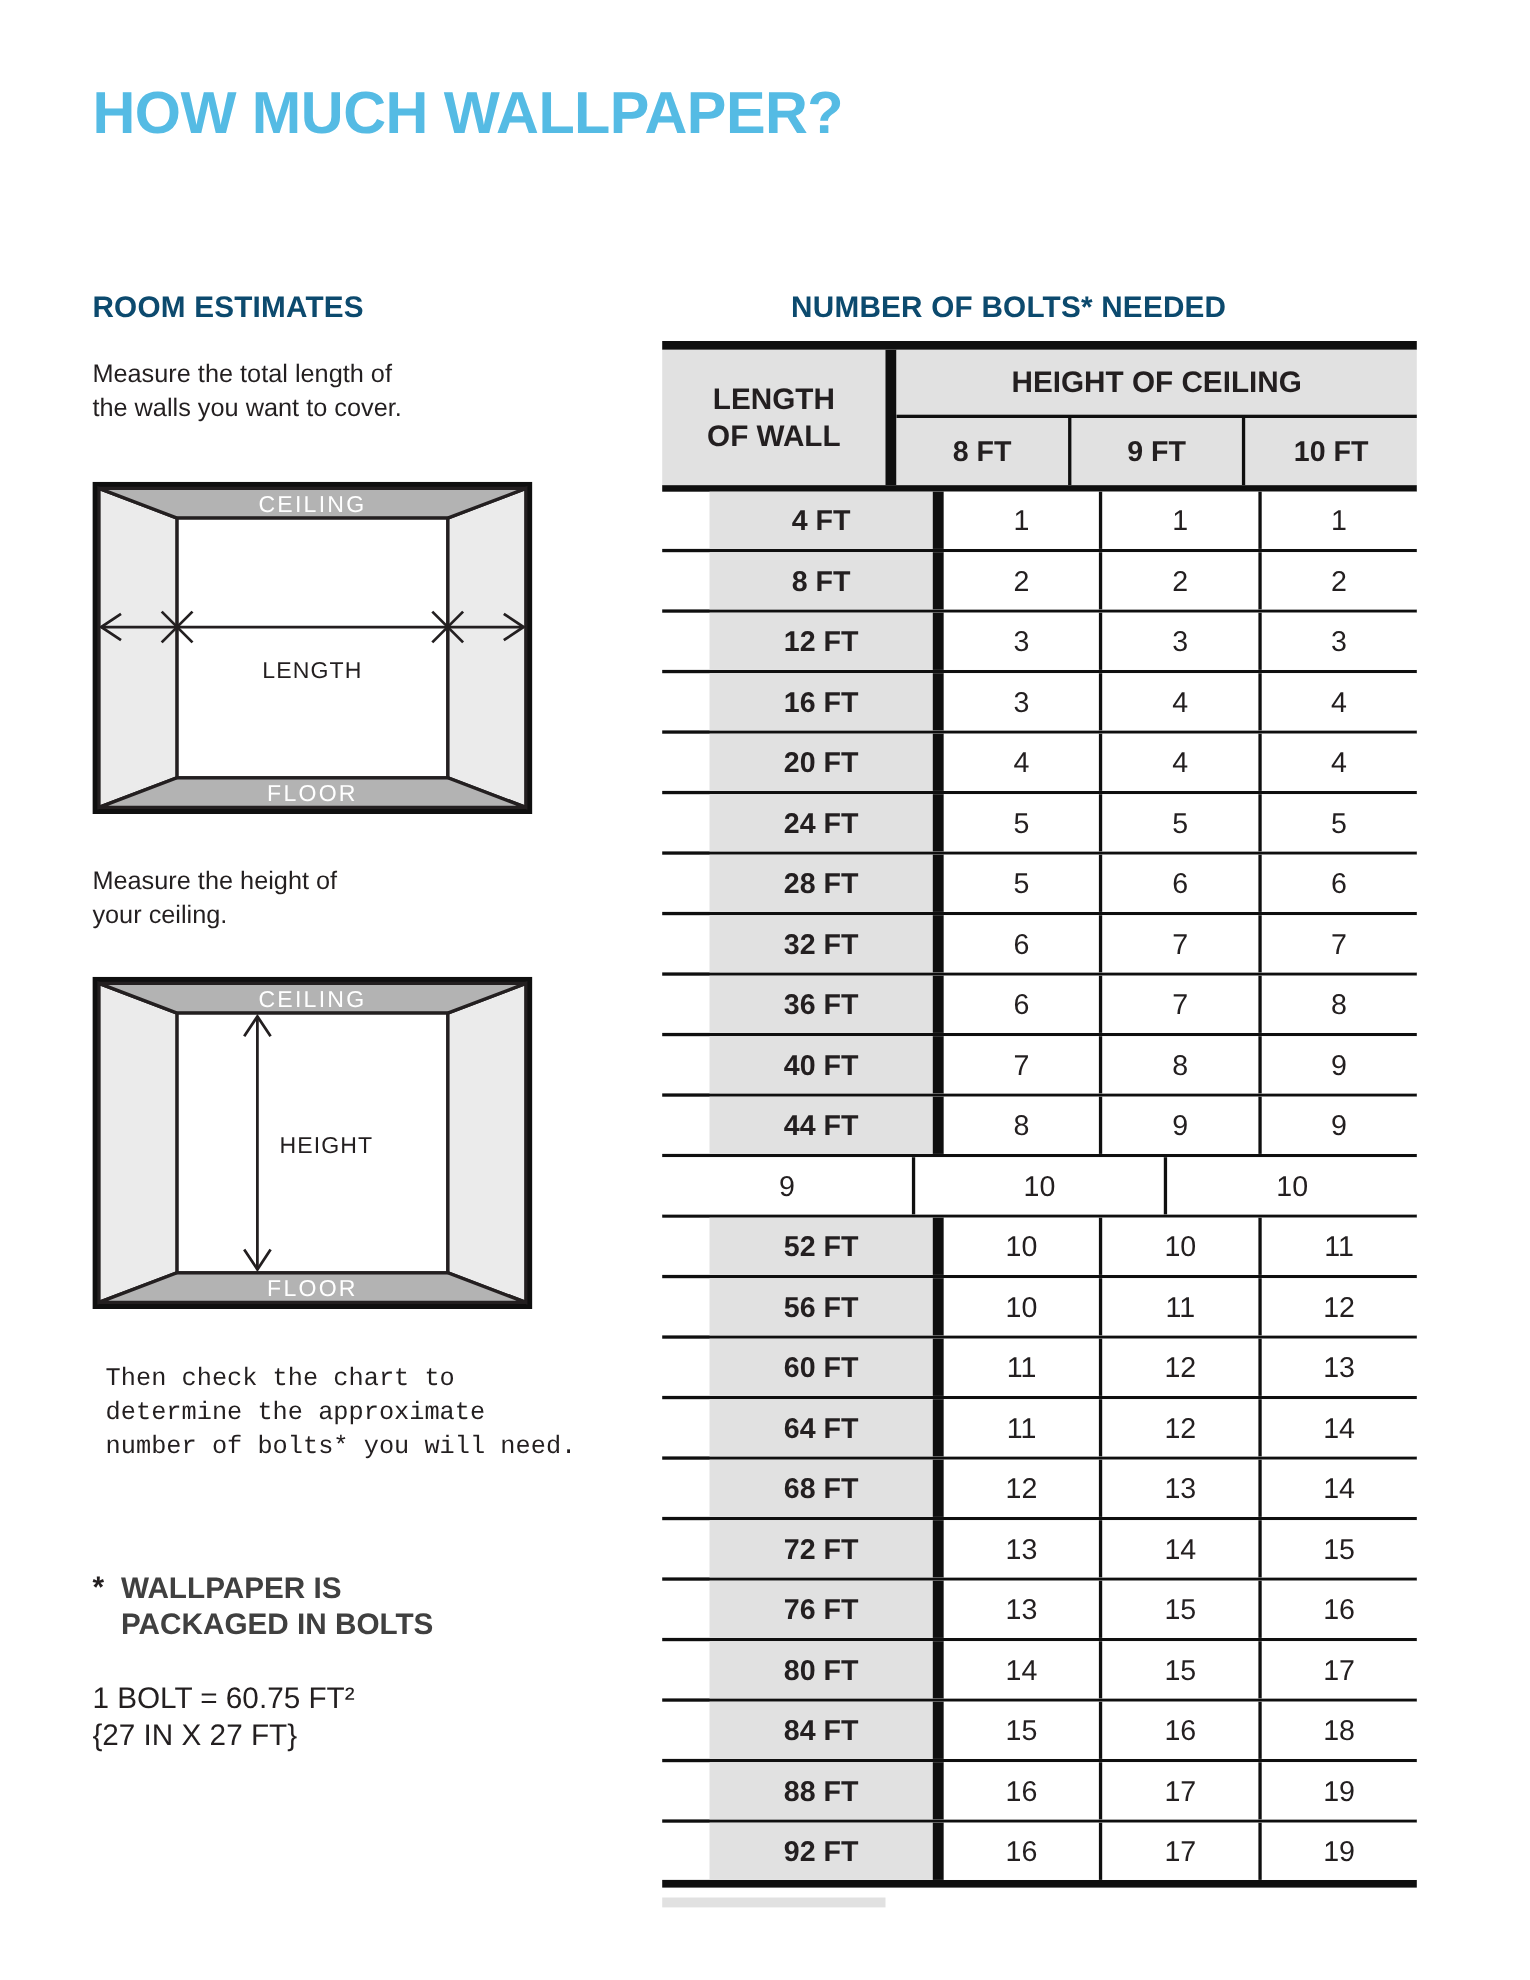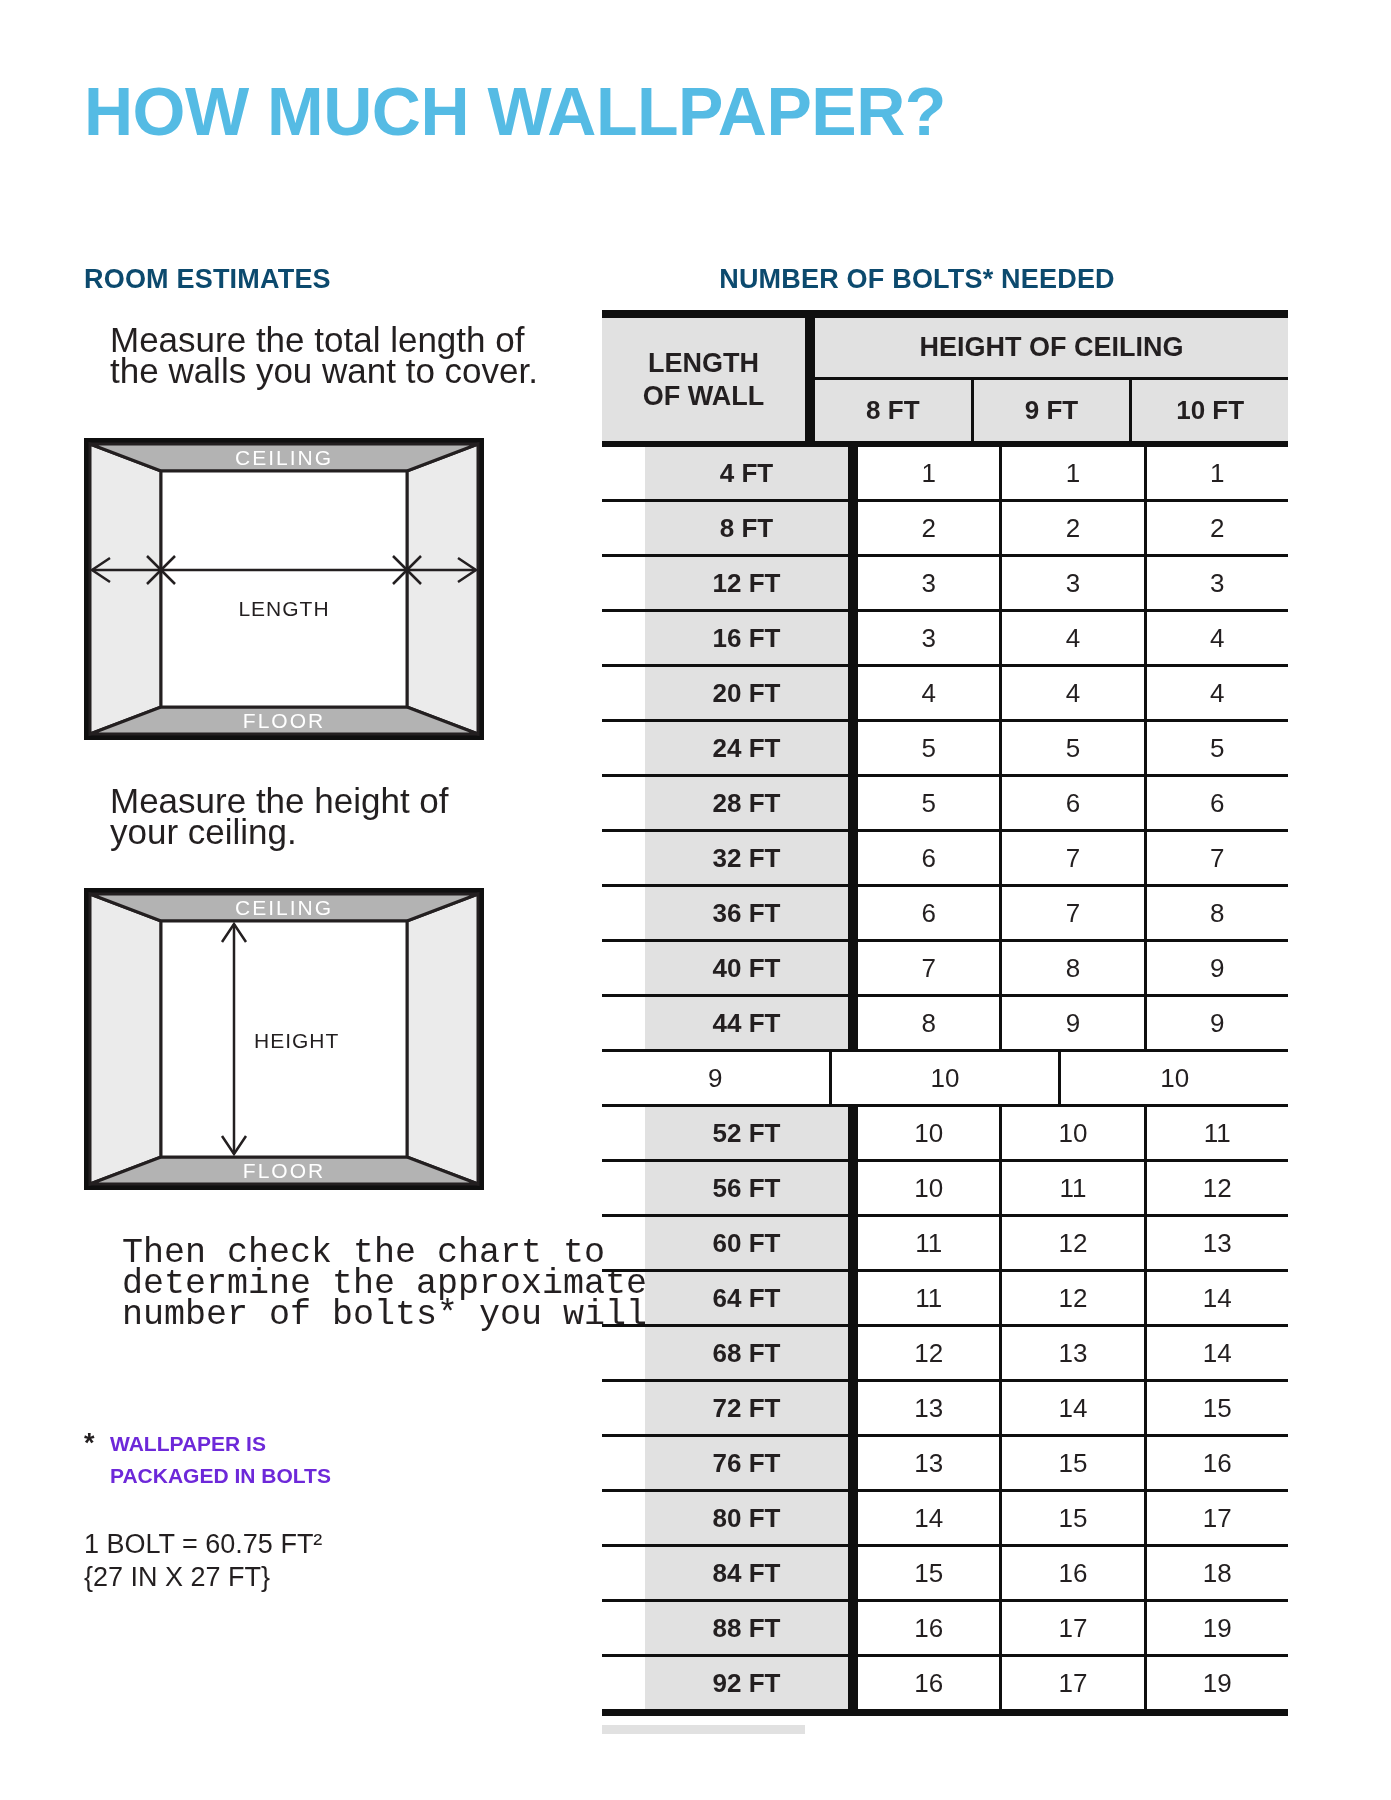--- a/index.html
+++ b/index.html
@@ -7,31 +7,31 @@
     position:relative;
     width:1391px;height:1800px;
     background:#ffffff;
     font-family:"Liberation Sans","DejaVu Sans",sans-serif;
     color:#231F20;
     overflow:hidden;
   }
   .abs{position:absolute;}
   .page-title{
     left:84px;top:72px;
-    font-size:68px;font-weight:bold;letter-spacing:-0.5px;
+    font-size:54px;font-weight:bold;letter-spacing:-0.5px;
     color:#55BBE4;
   }
   .section-heading{
     font-size:27px;font-weight:bold;color:#0c4a6e;letter-spacing:0.2px;
   }
   .body-text{
-    font-size:35px;line-height:31px;white-space:pre-line;color:#231F20;margin-left:26px;
+    font-size:23px;line-height:31px;white-space:pre-line;color:#231F20;
   }
   .bold-note{
-    font-size:21px;line-height:32px;font-weight:bold;white-space:pre-line;color:#6d28d9;
+    font-size:27px;line-height:32px;font-weight:bold;white-space:pre-line;color:#404040;
   }
   .footnote-row{display:flex;}
   .footnote-row .marker{width:26px;font-size:27px;font-weight:bold;}
   .bolt-info div{font-size:27px;line-height:33px;font-weight:normal;}
 
   
   .bolt-heading{
     left:574px;top:264px;width:686px;
     text-align:center;
   }

